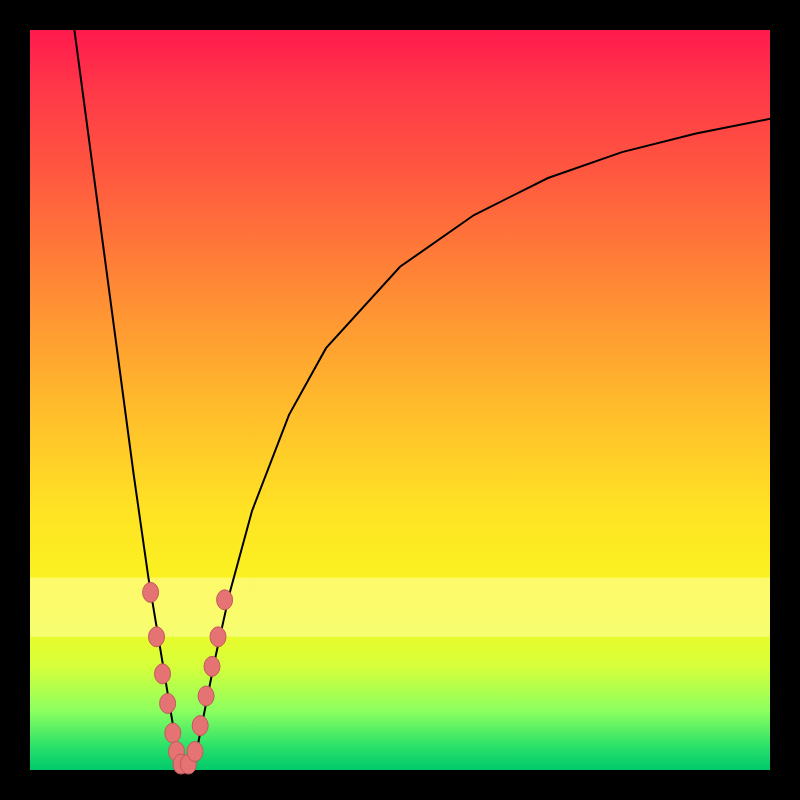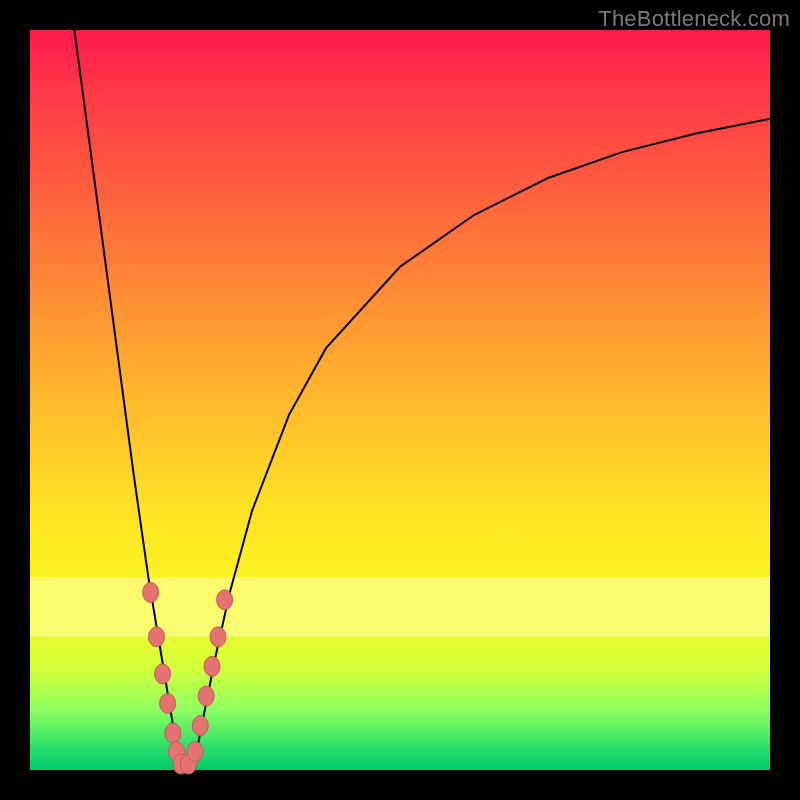--- a/index.html
+++ b/index.html
@@ -92,14 +92,13 @@
           <ellipse cx="165.0" cy="721.5" rx="8" ry="10" class="marker"></ellipse>
           <ellipse cx="170.2" cy="695.6" rx="8" ry="10" class="marker"></ellipse>
           <ellipse cx="176.1" cy="666.0" rx="8" ry="10" class="marker"></ellipse>
           <ellipse cx="182.0" cy="636.4" rx="8" ry="10" class="marker"></ellipse>
           <ellipse cx="188.0" cy="606.8" rx="8" ry="10" class="marker"></ellipse>
           <ellipse cx="194.6" cy="569.8" rx="8" ry="10" class="marker"></ellipse>
         </g>
     </svg>
 
   </div>
-  <div class="watermark">TheBottleneck.com</div>
 </div>
 
 </body></html>

